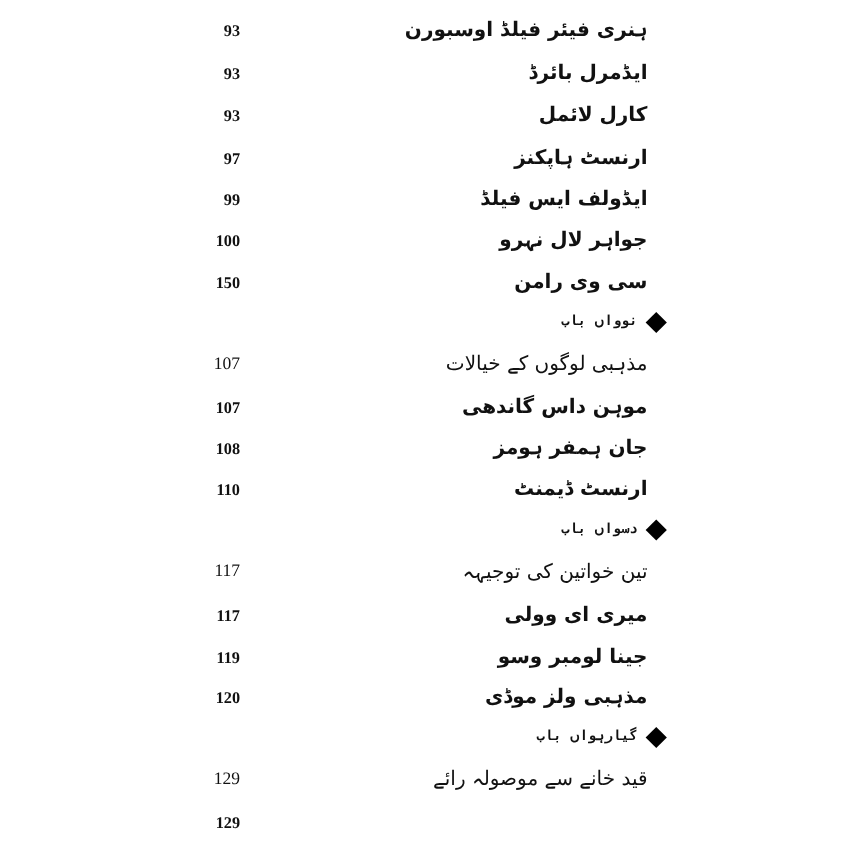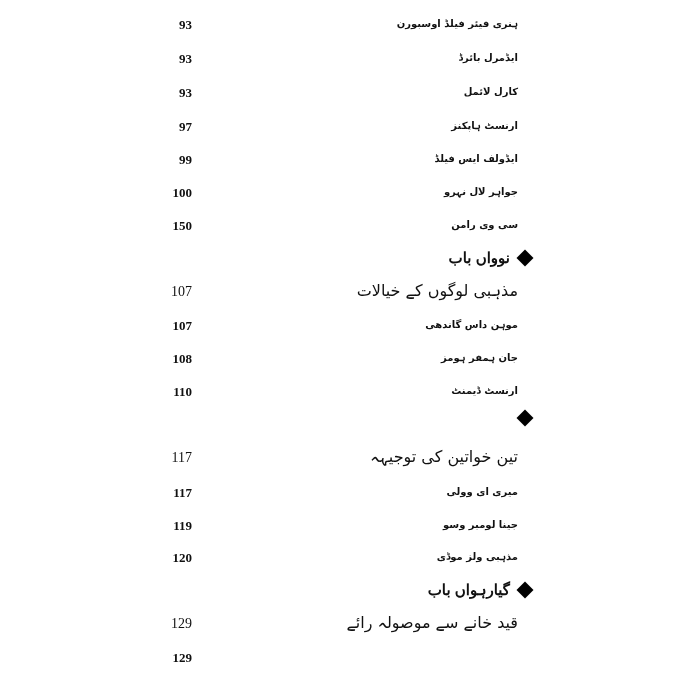--- a/index.html
+++ b/index.html
@@ -4,28 +4,28 @@
   <style>
     html, body { margin: 0; padding: 0; background: #ffffff; }
     body { width: 684px; height: 684px; position: relative; overflow: hidden;
            font-family: "DejaVu Serif", serif; color: #111; }
     .row { position: absolute; left: 0; width: 684px; height: 30px; }
     .num { position: absolute; left: 152px; top: 6px; width: 40px; text-align: right;
            font-family: "Liberation Serif", serif; font-size: 13px; line-height: 18px; color: #111; }
     .num.bold { font-weight: bold; }
     .num.plain { font-weight: normal; font-size: 14px; }
     .title { position: absolute; right: 166px; top: 4px; direction: rtl; text-align: right;
-             font-family: "DejaVu Sans", sans-serif; font-size: 10px; line-height: 20px;
+             font-family: "DejaVu Sans", sans-serif; font-size: 16px; line-height: 20px;
              white-space: nowrap; color: #111; }
     .title.bold { font-weight: bold; }
     .title.light { font-weight: normal; font-size: 16px; }
     .heading { position: absolute; right: 150px; top: 2px; direction: rtl;
                display: flex; align-items: center; gap: 6px; white-space: nowrap; }
     .diamond { width: 12px; height: 12px; background: #000; transform: rotate(45deg); margin: 0 3px; }
-    .heading-label { font-family: Liberation Sans, sans-serif; font-weight: bold; font-size: 15px; line-height: 24px; }
+    .heading-label { font-family: Liberation Mono, monospace; font-weight: bold; font-size: 11px; line-height: 24px; }
   </style>
 </head>
 <body>
 
 <div class="row" style="top:10px">
   <span class="num bold">93</span>
   <span class="title bold">ہنری فیئر فیلڈ اوسبورن</span>
 </div>
 <div class="row" style="top:44px">
   <span class="num bold">93</span>
@@ -71,20 +71,21 @@
   <span class="title bold">جان ہمفر ہومز</span>
 </div>
 <div class="row" style="top:377px">
   <span class="num bold">110</span>
   <span class="title bold">ارنسٹ ڈیمنٹ</span>
 </div>
 
 <div class="row" style="top:410px">
   <div class="heading">
     <span class="diamond"></span>
+    <span class="heading-label">دسواں باب</span>
   </div>
 </div>
 <div class="row" style="top:443px">
   <span class="num plain">117</span>
   <span class="title light">تین خواتین کی توجیہہ</span>
 </div>
 <div class="row" style="top:478px">
   <span class="num bold">117</span>
   <span class="title bold">میری ای وولی</span>
 </div>

